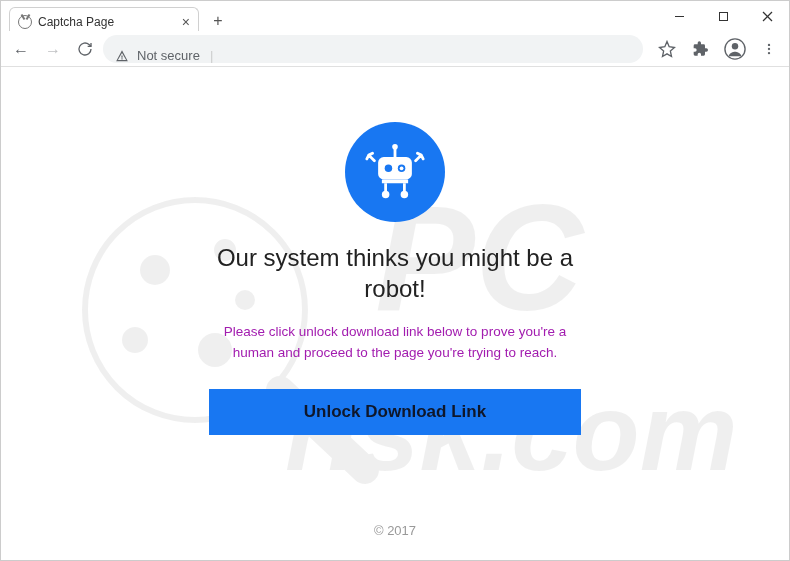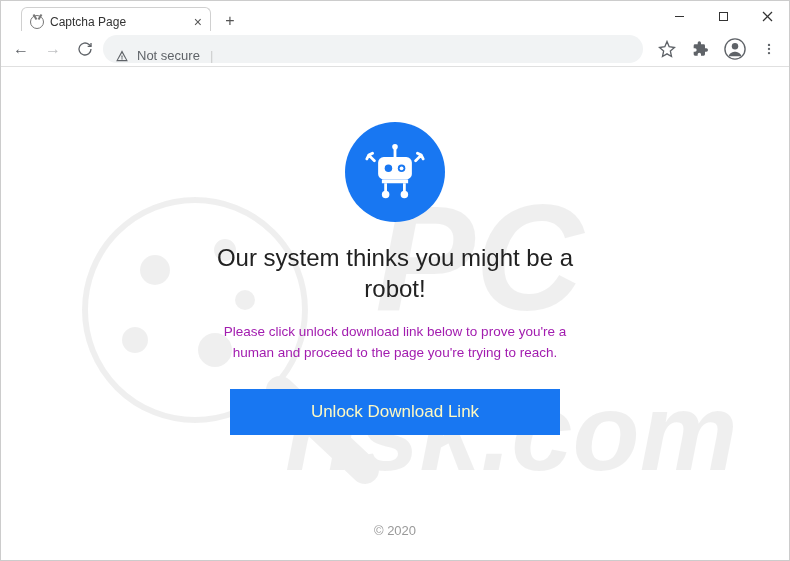--- a/index.html
+++ b/index.html
@@ -1,19 +1,19 @@
 <!DOCTYPE html>
 <html><head>
   <meta charset="utf-8">
   <style>
     * { margin:0; padding:0; box-sizing:border-box; font-family:"Segoe UI",Arial,sans-serif; }
     body { width:790px; height:561px; background:#fff; overflow:hidden; position:relative; }
     .window { width:790px; height:561px; border:1px solid #ccc; background:#fff; display:flex; flex-direction:column; }
     .titlebar { height:30px; background:#fff; display:flex; align-items:flex-start; }
-    .tab-strip { display:flex; align-items:center; padding-top:6px; padding-left:20px; flex:1; }
+    .tab-strip { display:flex; align-items:center; padding-top:6px; padding-left:8px; flex:1; }
     .tab { height:28px; min-width:190px; background:#fff; border:1px solid #d0d0d0; border-bottom:none; border-radius:6px 6px 0 0; display:flex; align-items:center; padding:0 8px; font-size:12px; color:#333; gap:6px; }
     .tab .fav { width:14px; height:14px; border:1.5px solid #777; border-radius:50%; position:relative; }
     .tab .fav::before{content:""; position:absolute; width:2px; height:6px; background:#777; left:3px; top:-2px; transform:rotate(-30deg);}
     .tab .fav::after{content:""; position:absolute; width:2px; height:6px; background:#777; left:8px; top:-2px; transform:rotate(30deg);}
     .tab .close { margin-left:auto; font-size:14px; color:#555; }
     .newtab { width:26px; height:26px; display:flex; align-items:center; justify-content:center; color:#555; font-size:16px; margin-left:6px; }
     .win-ctrl { display:flex; }
     .win-btn { width:44px; height:30px; display:flex; align-items:center; justify-content:center; color:#333; font-size:13px; }
     .addr-row { height:36px; background:#fff; border-bottom:1px solid #e0e0e0; display:flex; align-items:center; padding:0 6px; gap:4px; }
     .nav-btn { width:28px; height:28px; display:flex; align-items:center; justify-content:center; color:#5f6368; border-radius:50%; font-size:16px; }
@@ -22,21 +22,21 @@
     .right-icons { display:flex; align-items:center; gap:6px; padding-left:6px; }
     .r-icon { width:28px; height:28px; display:flex; align-items:center; justify-content:center; color:#5f6368; }
     .avatar { width:22px; height:22px; }
     .content { flex:1; position:relative; display:flex; flex-direction:column; align-items:center; padding-top:55px; }
     .watermark { position:absolute; inset:0; display:flex; align-items:flex-end; justify-content:center; pointer-events:none; opacity:0.06; }
     .watermark svg { width:720px; height:460px; }
     .robot-badge { width:100px; height:100px; background:#1877f2; border-radius:50%; display:flex; align-items:center; justify-content:center; position:relative; z-index:1; }
     .robot-badge svg { width:60px; height:60px; }
     .headline { margin-top:20px; font-size:24px; font-weight:400; color:#222; text-align:center; line-height:1.3; max-width:360px; z-index:1; }
     .subtext { margin-top:18px; font-size:13.5px; color:#a21caf; text-align:center; max-width:360px; line-height:1.5; z-index:1; }
-    .unlock-btn { margin-top:26px; width:330px; height:46px; background:#1877f2; color:#fef9c3; border:none; font-size:17px; display:flex; align-items:center; justify-content:center; cursor:pointer; z-index:1; }
+    .unlock-btn { margin-top:26px; width:372px; height:46px; background:#1877f2; color:#0f172a; border:none; font-size:17px; display:flex; align-items:center; justify-content:center; cursor:pointer; z-index:1;font-weight:bold; }
     .copyright { position:absolute; bottom:22px; width:100%; text-align:center; font-size:13px; color:#999; z-index:1; }
     .sep{color:#ccc;margin:0 2px;}
   </style>
 </head>
 <body>
 
 <div class="window">
   <div class="titlebar">
     <div class="tab-strip">
       <div class="tab">
@@ -141,15 +141,15 @@
         <circle cx="22" cy="56" r="4"></circle>
         <circle cx="42" cy="56" r="4"></circle>
         <path d="M10 20 L4 14 M4 14 L2 18 M4 14 L8 12" stroke="#fff" stroke-width="3" fill="none" stroke-linecap="round"></path>
         <path d="M54 20 L60 14 M60 14 L62 18 M60 14 L56 12" stroke="#fff" stroke-width="3" fill="none" stroke-linecap="round"></path>
       </svg>
     </div>
 
     <div class="headline">Our system thinks you might be a robot!</div>
     <div class="subtext">Please click unlock download link below to prove you're a human and proceed to the page you're trying to reach.</div>
     <button class="unlock-btn">Unlock Download Link</button>
-    <div class="copyright">© 2020</div>
+    <div class="copyright">© 2017</div>
   </div>
 </div>
 
 </body></html>

